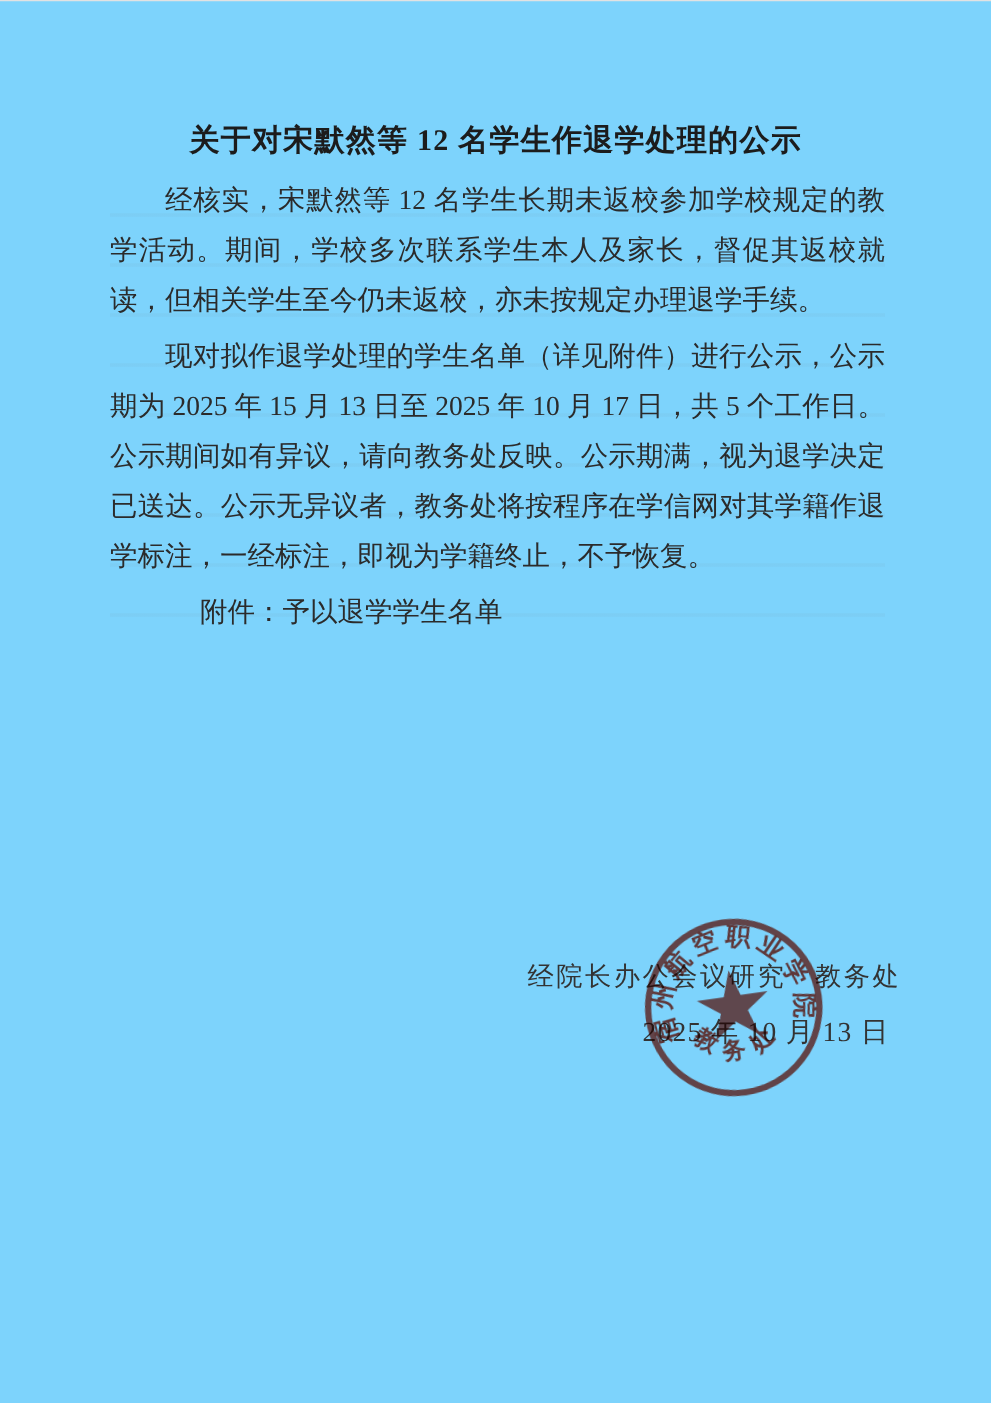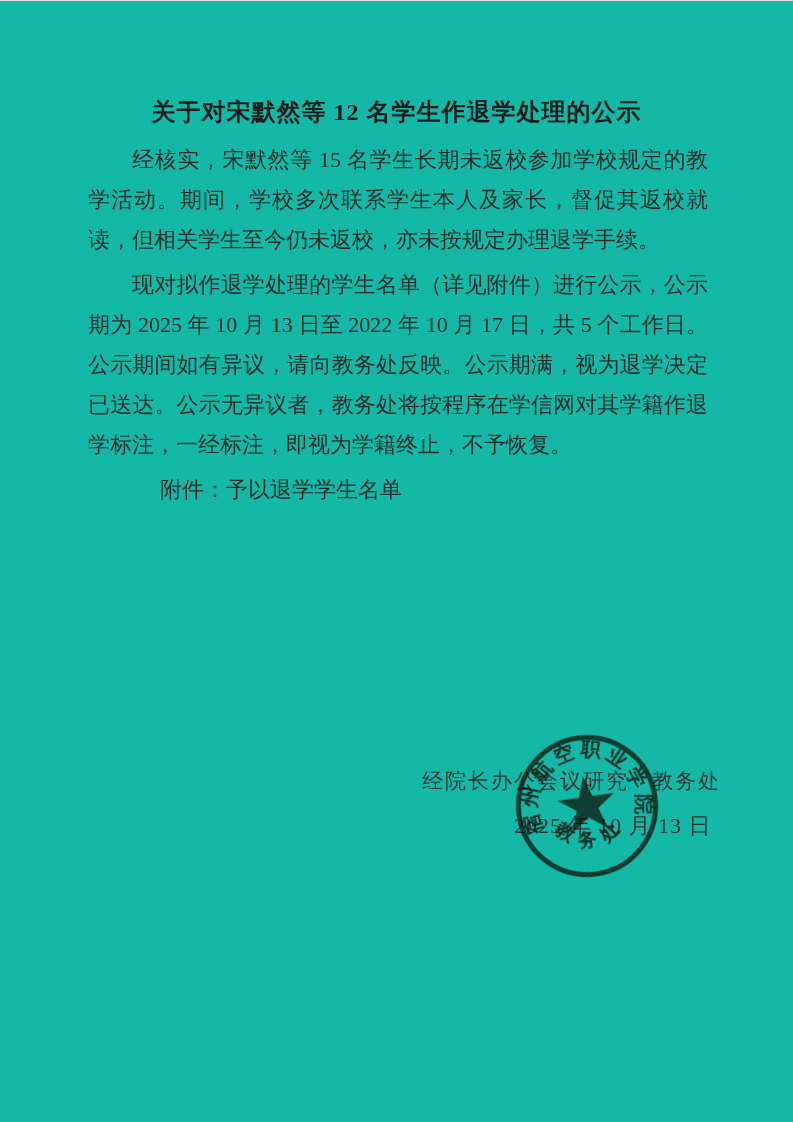--- a/index.html
+++ b/index.html
@@ -1,19 +1,19 @@
 <!DOCTYPE html>
 <html><head>
 <meta charset="utf-8">
 <style>
   html,body { margin:0; padding:0; background:#ffffff; }
   .page {
     position:relative;
     width:793px; height:1122px;
-    background:#14b8a6;
+    background:#7dd3fc;
     font-family:"Liberation Serif", serif;
     color:#2b2b2b;
     overflow:hidden;
     border-top:1px solid #e2e2e2;
   }
   .doc-title {
     position:absolute;
     top:95px; left:0; right:0;
     margin:0;
     text-align:center;
@@ -67,22 +67,22 @@
   .seal .bottom-text{ font-size:19px; letter-spacing:9px;  fill:#bb3329; font-weight:bold; font-family:"Liberation Serif",serif; }
 </style>
 </head>
 <body>
 
 <div class="page">
 
   <h1 class="doc-title">关于对宋默然等 12 名学生作退学处理的公示</h1>
 
   <div class="body-text">
-    <p>经核实，宋默然等 15 名学生长期未返校参加学校规定的教学活动。期间，学校多次联系学生本人及家长，督促其返校就读，但相关学生至今仍未返校，亦未按规定办理退学手续。</p>
-    <p>现对拟作退学处理的学生名单（详见附件）进行公示，公示期为 2025 年 10 月 13 日至 2022 年 10 月 17 日，共 5 个工作日。公示期间如有异议，请向教务处反映。公示期满，视为退学决定已送达。公示无异议者，教务处将按程序在学信网对其学籍作退学标注，一经标注，即视为学籍终止，不予恢复。</p>
+    <p>经核实，宋默然等 12 名学生长期未返校参加学校规定的教学活动。期间，学校多次联系学生本人及家长，督促其返校就读，但相关学生至今仍未返校，亦未按规定办理退学手续。</p>
+    <p>现对拟作退学处理的学生名单（详见附件）进行公示，公示期为 2025 年 15 月 13 日至 2025 年 10 月 17 日，共 5 个工作日。公示期间如有异议，请向教务处反映。公示期满，视为退学决定已送达。公示无异议者，教务处将按程序在学信网对其学籍作退学标注，一经标注，即视为学籍终止，不予恢复。</p>
     <p class="attachment">附件：予以退学学生名单</p>
   </div>
 
   <div class="signature">经院长办公会议研究　教务处</div>
 
   <div class="sig-date">2025 年 10 月 13 日</div>
 
   <div class="seal">
     <svg viewBox="0 0 150 150" xmlns="http://www.w3.org/2000/svg">
       <circle cx="75" cy="75" r="68.5" fill="none" stroke="#bb3329" stroke-width="5" stroke-opacity="0.92"></circle>

